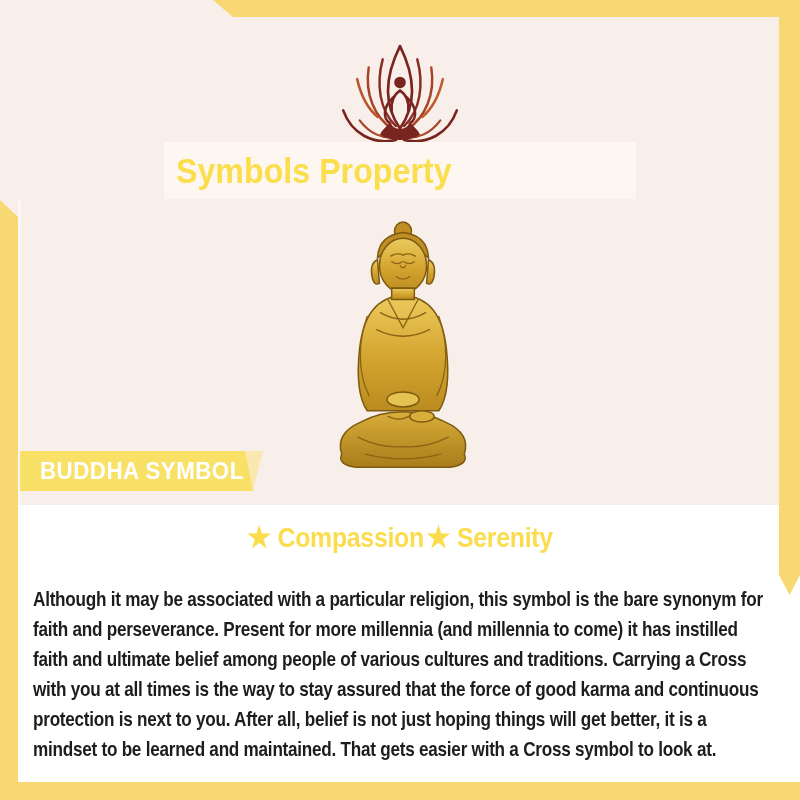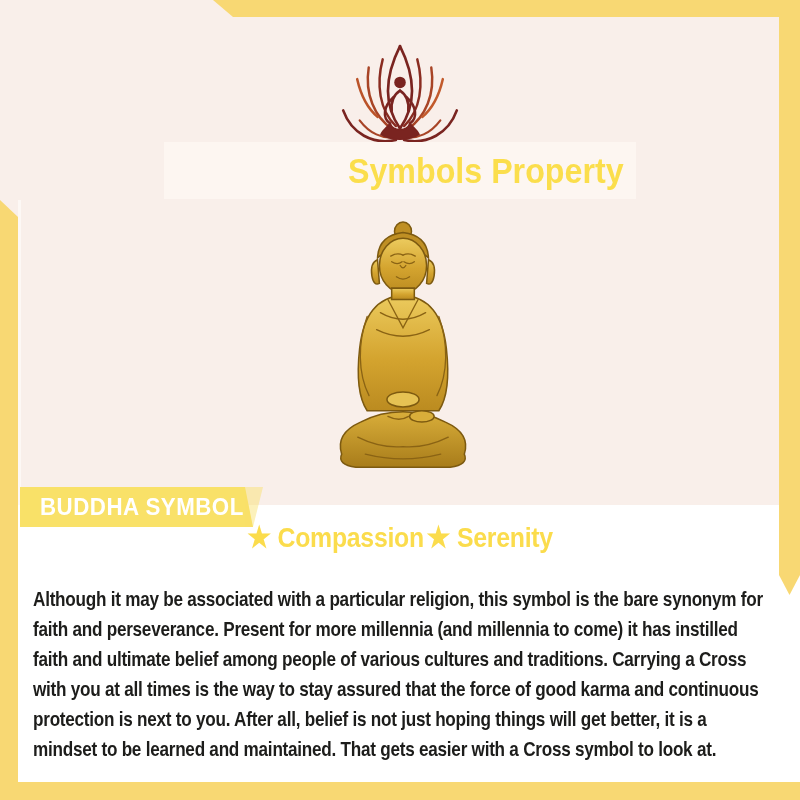--- a/index.html
+++ b/index.html
@@ -27,31 +27,31 @@
   .text-panel{position:absolute;left:0;top:505px;width:800px;height:277px;background:#ffffff;}
   
   .logo{position:absolute;left:330px;top:38px;width:140px;height:130px;}
   .brand{
     position:absolute;left:0;top:176px;width:800px;text-align:center;
     font-family:"Liberation Serif",serif;font-size:21px;letter-spacing:5px;
     color:#39313d;font-weight:600;
   }
   .title-box{
     position:absolute;left:164px;top:142px;width:472px;height:57px;
-    background:#fdf6f1;display:flex;align-items:center;justify-content:flex-end;
+    background:#fdf6f1;display:flex;align-items:center;justify-content:flex-start;
   }
   .title-text{
     font-size:35px;font-weight:bold;color:#fbde4c;white-space:nowrap;
     transform:scaleX(0.92);letter-spacing:0px;
   }
   
   .statue{position:absolute;left:308px;top:207px;width:190px;height:283px;}
   
   .ribbon{
-    position:absolute;left:20px;top:451px;width:264px;height:40px;margin-top:36px;
+    position:absolute;left:20px;top:451px;width:264px;height:40px;
   }
   .ribbon-bg{position:absolute;inset:0;background:#f9e168;
     clip-path:polygon(0 0,225px 0,233px 100%,0 100%);}
   .ribbon-fold{position:absolute;inset:0;background:rgba(249,225,104,0.45);
     clip-path:polygon(225px 0,243px 0,233px 100%,225px 100%);}
   .ribbon-label{
     position:absolute;left:20px;top:0;height:40px;display:flex;align-items:center;
     font-size:23px;font-weight:bold;color:#ffffff;letter-spacing:0.5px;
     transform:scaleX(0.97);transform-origin:left center;white-space:nowrap;
   }

